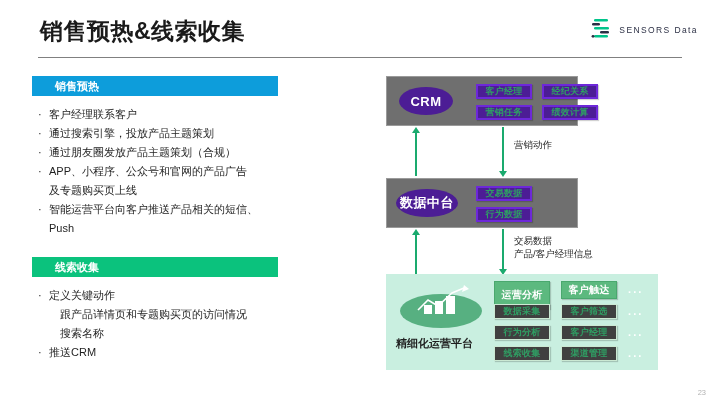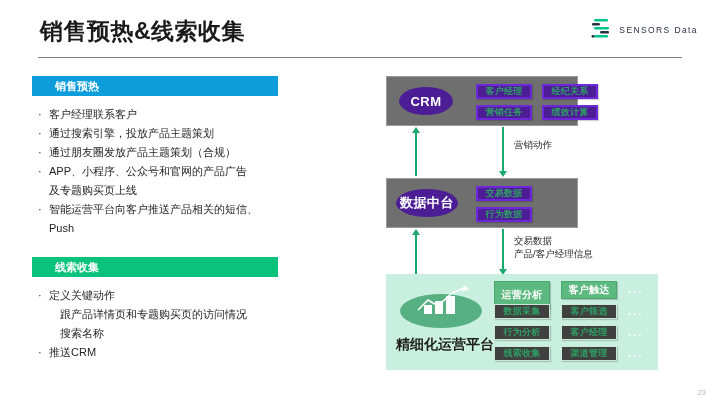--- a/index.html
+++ b/index.html
@@ -180,21 +180,21 @@
     background: #c9efe0;
     box-sizing: border-box;
   }
   .platform-ellipse {
     position: absolute;
     background: #57b081;
     border-radius: 50%;
   }
   .platform-name {
     position: absolute;
-    font-size: 14px;
+    font-size: 11px;
     font-weight: bold;
     color: #1f1f1f;
     white-space: nowrap;
   }
   .dots {
     position: absolute;
     color: #ffffff;
     font-size: 11px;
     letter-spacing: 1.5px;
     font-weight: bold;

